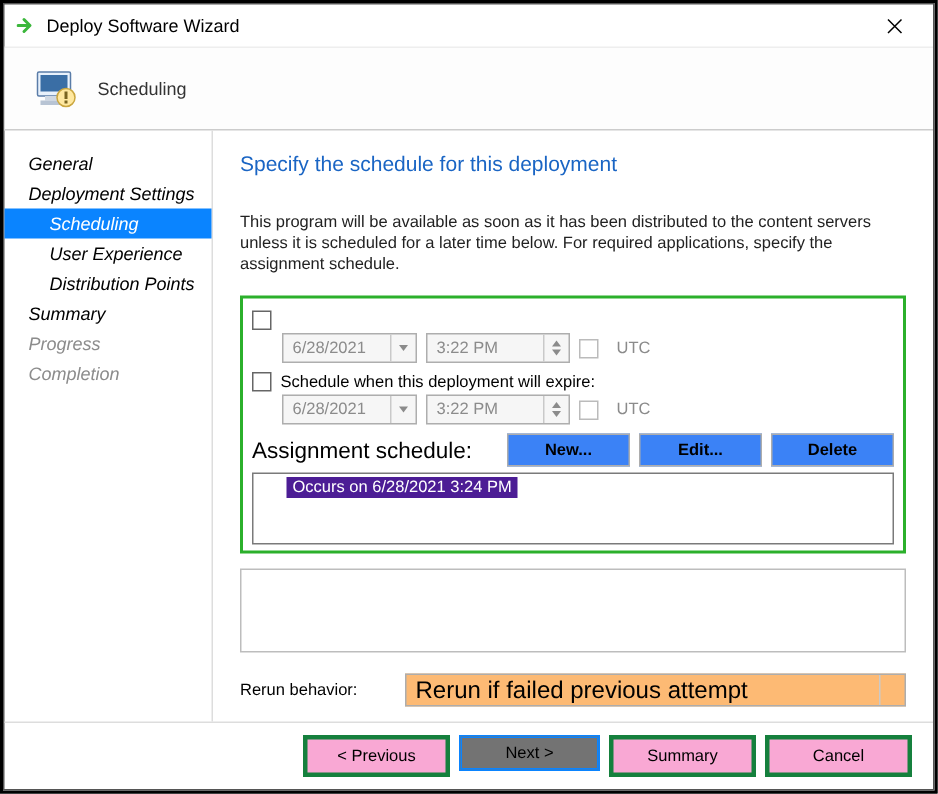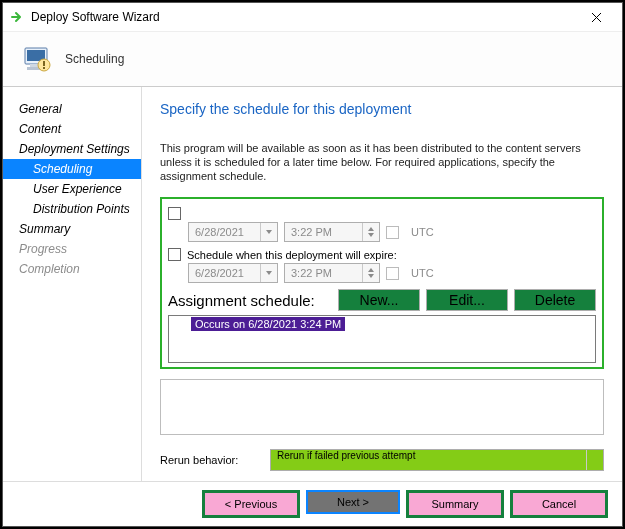--- a/index.html
+++ b/index.html
@@ -158,27 +158,28 @@
   .sched-head .lab {
     font-size: 15px;
     color: #000;
     flex: 1;
   }
   .tbtn {
     height: 20px;
     min-width: 60px;
     padding: 0 10px;
     border: 1px solid #adadad;
-    background: #15803d;
-    font-size: 14px;
+    background: #3b82f6;
+    font-size: 11px;
     color: #000;
     margin-left: 6px;
     display: inline-flex;
     align-items: center;
     justify-content: center;
+    font-weight: bold;
   }
   .sched-list {
     border: 1px solid #7a7a7a;
     background: #fff;
     height: 46px;
     margin-top: 4px;
     overflow: hidden;
   }
   .sched-item {
     background: #4c1d95;
@@ -197,24 +198,24 @@
     display: flex;
     align-items: center;
     margin-top: 14px;
     gap: 14px;
   }
   .rerun-row .lab { font-size: 11px; width: 96px; }
   .combo {
     flex: 1;
     height: 20px;
     border: 1px solid #adadad;
-    background: #84cc16;
-    display: flex;
-    align-items: flex-start;
-    font-size: 10px;
+    background: #fdba74;
+    display: flex;
+    align-items: flex-end;
+    font-size: 16px;
   }
   .combo .val { flex: 1; padding: 0 6px; color: #000; }
   .combo .dd {
     width: 16px; height: 100%;
     border-left: 1px solid #c9c9c9;
     display: flex; align-items: center; justify-content: center;
   }
   
   .footer {
     border-top: 1px solid #ddd;
@@ -273,21 +274,20 @@
         <rect x="24" y="26" width="2" height="2" fill="#7a6520"></rect>
       </svg>
     </span>
     <span class="header-label">Scheduling</span>
   </div>
 
   <div class="body">
 
     <div class="sidebar">
       <div class="nav-item">General</div>
-      <div class="nav-item">Content</div>
       <div class="nav-item">Deployment Settings</div>
       <div class="nav-item sub selected">Scheduling</div>
       <div class="nav-item sub">User Experience</div>
       <div class="nav-item sub">Distribution Points</div>
       <div class="nav-item">Summary</div>
       <div class="nav-item disabled">Progress</div>
       <div class="nav-item disabled">Completion</div>
     </div>
 
     <div class="content">

